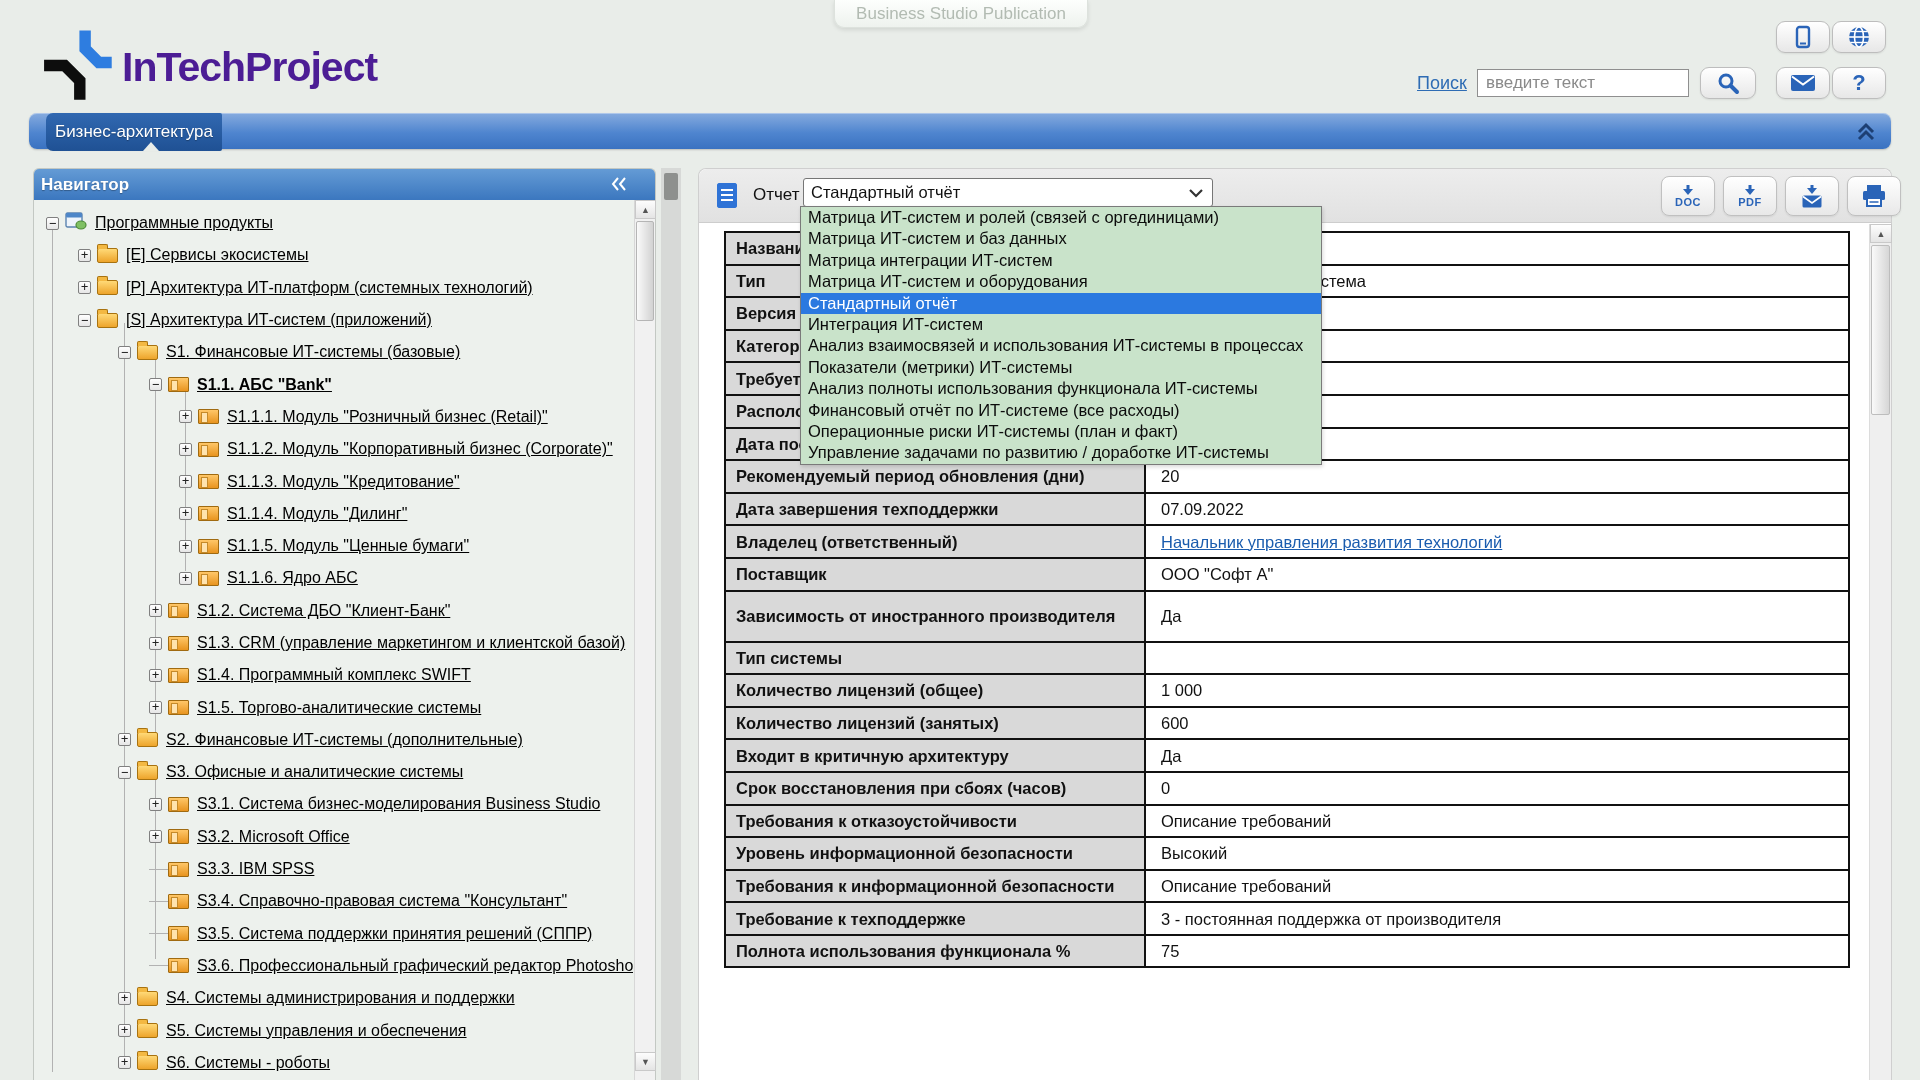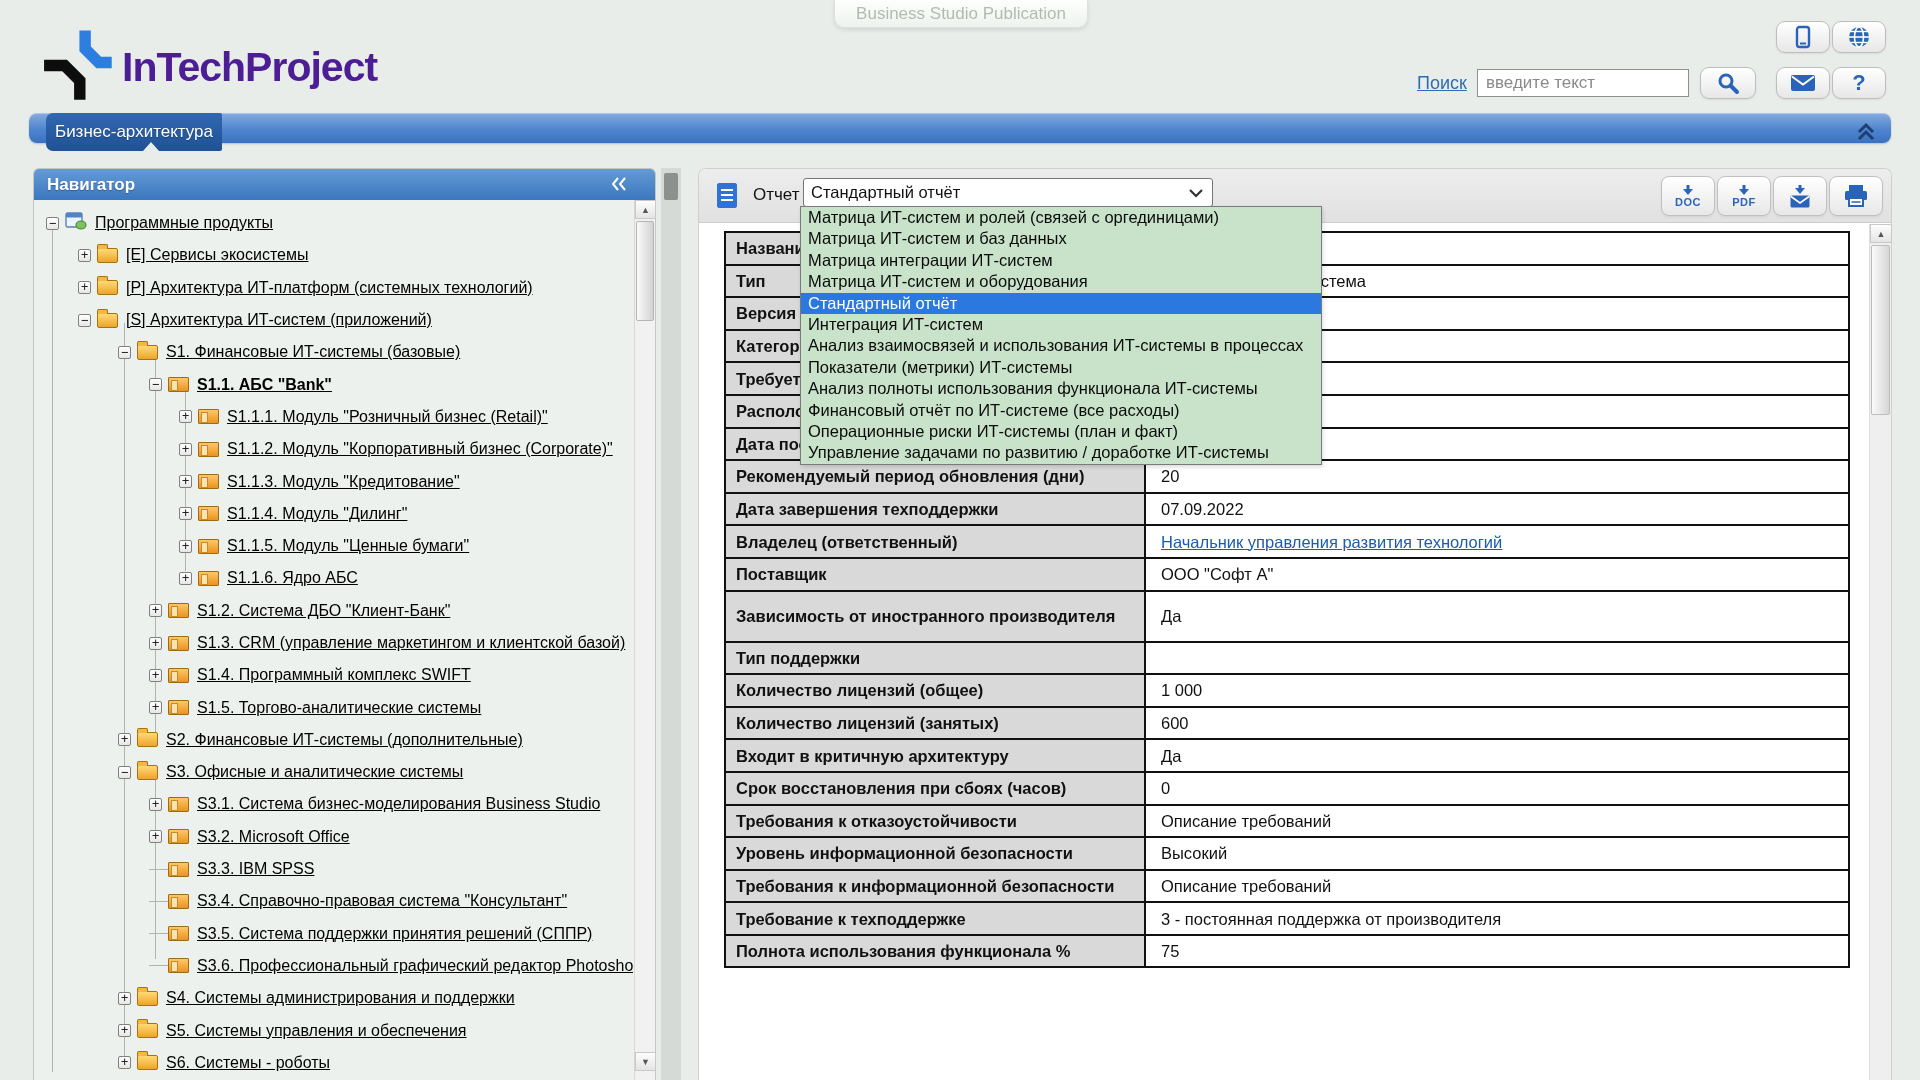--- a/index.html
+++ b/index.html
@@ -23,38 +23,38 @@
   .ui-btn { position:absolute; height:32px; background:linear-gradient(#ffffff,#e7e7e7);
     border:1px solid #bdbdbd; border-radius:9px; display:flex; align-items:center;
     justify-content:center; cursor:pointer; box-shadow:0 1px 2px rgba(0,0,0,.08); }
   .btn-search { left:1700px; top:67px; width:56px; }
   .btn-phone  { left:1776px; top:21px; width:54px; }
   .btn-globe  { left:1832px; top:21px; width:54px; }
   .btn-mail   { left:1776px; top:67px; width:54px; }
   .btn-help   { left:1832px; top:67px; width:54px; font-size:22px; font-weight:bold; color:#2a64b8; }
 
   
-  .tabbar { position:absolute; left:29px; top:113px; width:1862px; height:30px; border-radius:8px;
+  .tabbar { position:absolute; left:29px; top:113px; width:1862px; height:36px; border-radius:8px;
     background:linear-gradient(#86abdf 0%, #4f85cf 55%, #3a72c1 100%);
     box-shadow:inset 0 1px 0 rgba(255,255,255,.35), 0 1px 2px rgba(0,0,0,.2); }
   .tab-active { position:absolute; left:17px; top:0; width:176px; height:38px;
     background:linear-gradient(#3168b1,#1f5194); border-radius:7px 2px 2px 7px;
     color:#fff; font-size:17px; display:flex; align-items:center; justify-content:center;
     cursor:pointer; text-shadow:0 1px 1px rgba(0,0,0,.3); }
   .tab-notch { position:absolute; left:97px; top:29px; width:0; height:0;
     border-left:8px solid transparent; border-right:8px solid transparent;
     border-bottom:9px solid #e9ede9; }
   .bar-collapse { position:absolute; right:14px; top:8px; width:22px; height:22px; cursor:pointer; }
 
   
   .navigator { position:absolute; left:33px; top:168px; width:623px; height:912px;
     background:#edf1ed; border:1px solid #c3c8c3; border-bottom:none; border-radius:6px 6px 0 0; }
   .nav-header { height:31px; background:linear-gradient(#649bd5,#3b77bf); border-radius:5px 5px 0 0;
     display:flex; align-items:center; color:#fff; font-size:17px; font-weight:bold;
-    padding-left:13px; position:relative; text-shadow:0 1px 1px rgba(0,0,0,.3); }
+    padding-left:7px; position:relative; text-shadow:0 1px 1px rgba(0,0,0,.3); }
   .nav-collapse { position:absolute; right:28px; top:8px; width:16px; height:14px; cursor:pointer; }
   .tree { position:absolute; left:0; top:31px; right:21px; bottom:0; padding:7px 0 0 12px;
     overflow:hidden; }
   .spine { position:absolute; width:1px; background:#b2b2b2; }
   .trow { height:32.3px; display:flex; align-items:center; position:relative; white-space:nowrap; }
   .exp { width:13px; height:13px; flex:0 0 13px; border:1px solid #808080; border-radius:2px;
     background:linear-gradient(#ffffff,#e6e6e6); font-size:12px; line-height:10px;
     text-align:center; color:#222; margin-right:6px; cursor:pointer; z-index:2;
     font-family:"DejaVu Sans Mono", monospace; }
   .exp-none { width:19px; flex:0 0 19px; height:1px; border-top:1px solid #b2b2b2; margin-right:0; }
@@ -96,21 +96,21 @@
     background:#2f73d6; border-radius:3px;
     box-shadow:inset 0 0 0 2px #2f73d6; }
   .doc-ic::before { content:""; position:absolute; left:4px; top:6px; width:12px; height:13px;
     background:repeating-linear-gradient(#fff 0 2px, transparent 2px 5px); }
   .report-label { position:absolute; left:54px; top:16px; font-size:17px; color:#111; }
   .select { position:absolute; left:104px; top:9px; width:410px; height:29px; background:#fff;
     border:1px solid #767676; border-radius:3px; font-size:16.5px; color:#111;
     display:flex; align-items:center; padding-left:7px; cursor:pointer; }
   .select svg { position:absolute; right:9px; top:9px; }
 
-  .export { position:absolute; left:962px; top:7px; display:flex; gap:2px; }
+  .export { position:absolute; left:962px; top:7px; display:flex; gap:8px; }
   .exp-btn { width:54px; height:40px; background:linear-gradient(#ffffff,#e8e8e8);
     border:1px solid #c0c0c0; border-radius:8px; display:flex; flex-direction:column;
     align-items:center; justify-content:center; cursor:pointer; gap:1px;
     box-shadow:0 1px 2px rgba(0,0,0,.08); }
   .exp-btn .txt { font-size:11px; font-weight:bold; color:#2a64b8; letter-spacing:.5px; }
 
   
   .right-scroll { position:absolute; top:55px; right:0; width:22px; bottom:0;
     background:#efefef; border-left:1px solid #dcdcdc; }
   .right-scroll .sb-arrow { width:22px; }
@@ -494,21 +494,21 @@
       </div>
       <div class="drow">
         <div class="lbl">Поставщик</div>
         <div class="val">ООО "Софт А"</div>
       </div>
       <div class="drow" style="min-height: 51px;">
         <div class="lbl">Зависимость от иностранного производителя</div>
         <div class="val">Да</div>
       </div>
       <div class="drow">
-        <div class="lbl">Тип поддержки</div>
+        <div class="lbl">Тип системы</div>
       </div>
       <div class="drow">
         <div class="lbl">Количество лицензий (общее)</div>
         <div class="val">1 000</div>
       </div>
       <div class="drow">
         <div class="lbl">Количество лицензий (занятых)</div>
         <div class="val">600</div>
       </div>
       <div class="drow">

